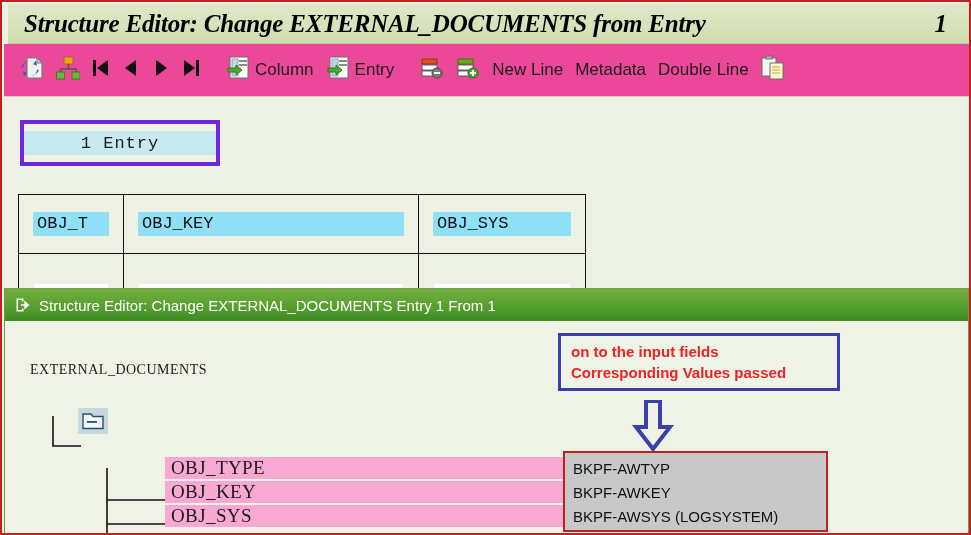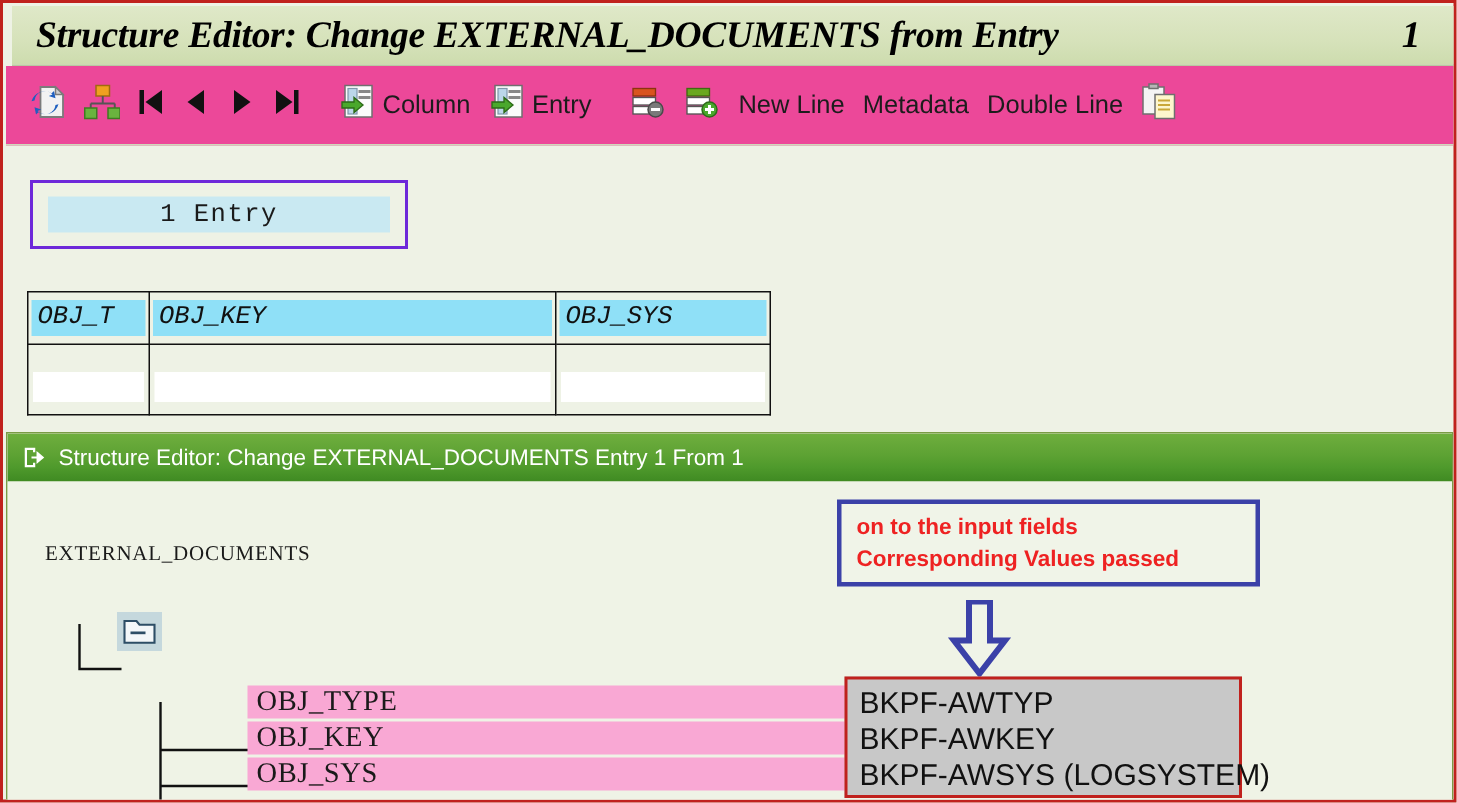--- a/index.html
+++ b/index.html
@@ -65,22 +65,22 @@
     font-size: 17px; color: #1c1c1c;
     font-family: "Liberation Sans", sans-serif;
     white-space: nowrap;
   }
   .tbsep { width: 10px; }
   .icn { display: block; }
 
   
   .entrybox {
     position: absolute; left: 18px; top: 118px;
-    width: 252px; height: 46px;
-    border: 2px solid #6d28d9;
+    width: 200px; height: 46px;
+    border: 4px solid #6d28d9;
     background: #eef2e5;
     box-sizing: border-box;
     display: flex; align-items: center; justify-content: center;
   }
   .entrybox .fieldval {
     width: 228px; height: 24px;
     background: #c9e9f2;
     font-family: "Liberation Mono", monospace;
     font-size: 17px; color: #1a1a1a;
     display: flex; align-items: center; justify-content: center;
@@ -90,23 +90,22 @@
   
   .coltable {
     position: absolute; left: 16px; top: 192px;
     width: 492px;
     border-collapse: collapse;
     table-layout: fixed;
     background: #eef2e5;
   }
   .coltable td {
     border: 1px solid #111;
-    padding: 0;
+    padding: 12px;
     vertical-align: middle;
-    font-style: italic;
   }
   .colhead-cell { height: 34px; }
   .colbody-cell { height: 46px; }
   .colhead {
     background: #8fe0f7;
     font-family: "Liberation Mono", monospace;
     font-size: 17px; color: #111;
     height: 24px; line-height: 24px;
     padding-left: 4px;
     margin: 4px 2px;
@@ -200,21 +199,21 @@
   .bkpfbox {
     position: absolute; left: 561px; top: 449px;
     width: 265px; height: 81px;
     border: 2px solid #c0211d;
     background: #c8c8c8;
     box-sizing: border-box;
     padding: 4px 0 0 8px;
   }
   .bkpfbox .brow {
     font-family: "Liberation Sans", sans-serif;
-    font-size: 20px; color: #111;
+    font-size: 15px; color: #111;
     line-height: 24px;
     white-space: nowrap;
   }
 </style>
 </head>
 <body>
 
 <div id="app">
 
   <div class="titlebar">

